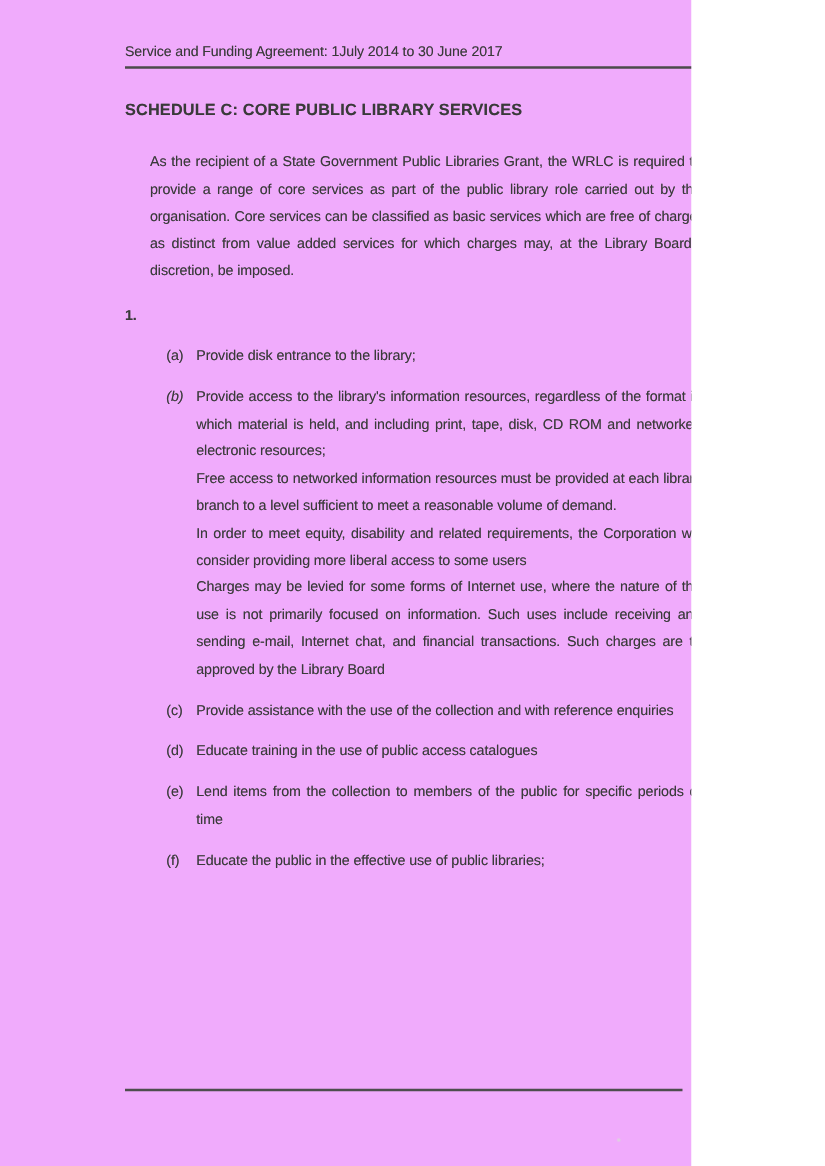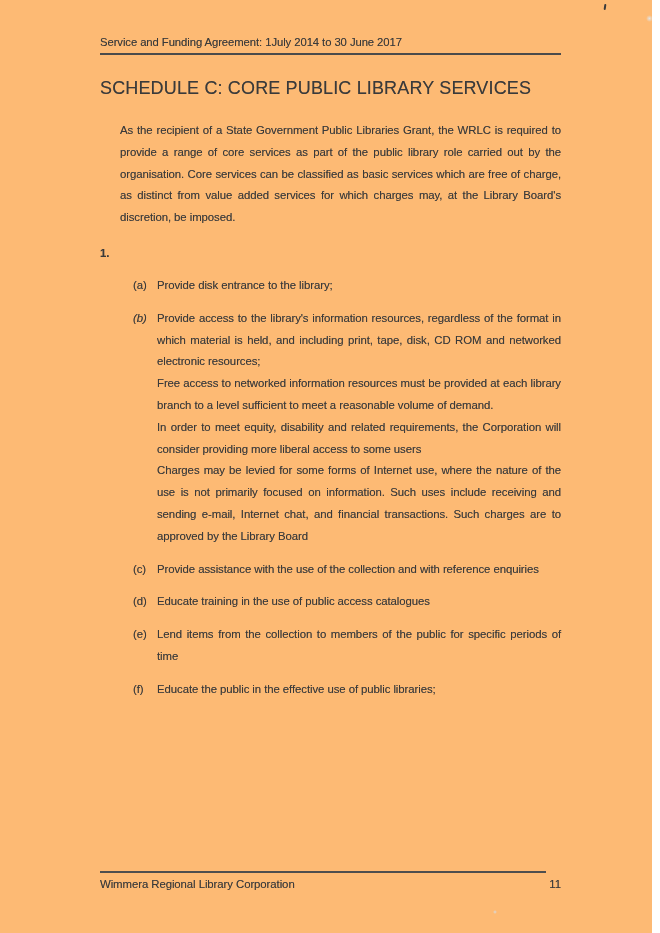--- a/index.html
+++ b/index.html
@@ -1,21 +1,21 @@
 <!DOCTYPE html>
 <html><head>
 <meta charset="utf-8">
 <style>
   * { margin: 0; padding: 0; box-sizing: border-box; }
   html, body { background: #ffffff; }
   .page {
     position: relative;
-    width: 652px;
+    width: 553px;
     height: 933px;
-    background: #fdba74;
+    background: #f0abfc;
     overflow: hidden;
     font-family: "Liberation Sans", sans-serif;
     color: #3a3a3a;
   }
   .content {
     position: absolute;
     left: 100px;
     top: 36px;
     width: 461px;
     font-size: 11.4px;
@@ -24,22 +24,22 @@
     text-shadow: 0 0 0.5px rgba(70,70,70,0.55);
   }
   .doc-header {
     font-size: 11.3px;
     line-height: 13px;
     padding-bottom: 4px;
     border-bottom: 2px solid #4b4b4b;
   }
   .doc-title {
     margin-top: 26px;
-    font-size: 18px;
-    font-weight: normal;
+    font-size: 13px;
+    font-weight: bold;
     letter-spacing: 0.15px;
     line-height: 14px;
   }
   .para {
     margin-top: 25px;
     text-align: justify;
     margin-left: 20px;
   }
   .para + .para { margin-top: 11px; }
   .section-heading {
@@ -163,19 +163,15 @@
 
     <div class="item">
       <span class="item-marker">(f)</span>
       <div class="item-text">Educate the public in the effective use of public libraries;</div>
     </div>
 
   </div>
 
   <div class="footer">
     <div class="footer-rule"></div>
-    <div class="footer-row">
-      <span>Wimmera Regional Library Corporation</span>
-      <span>11</span>
-    </div>
   </div>
 
 </div>
 
 </body></html>

